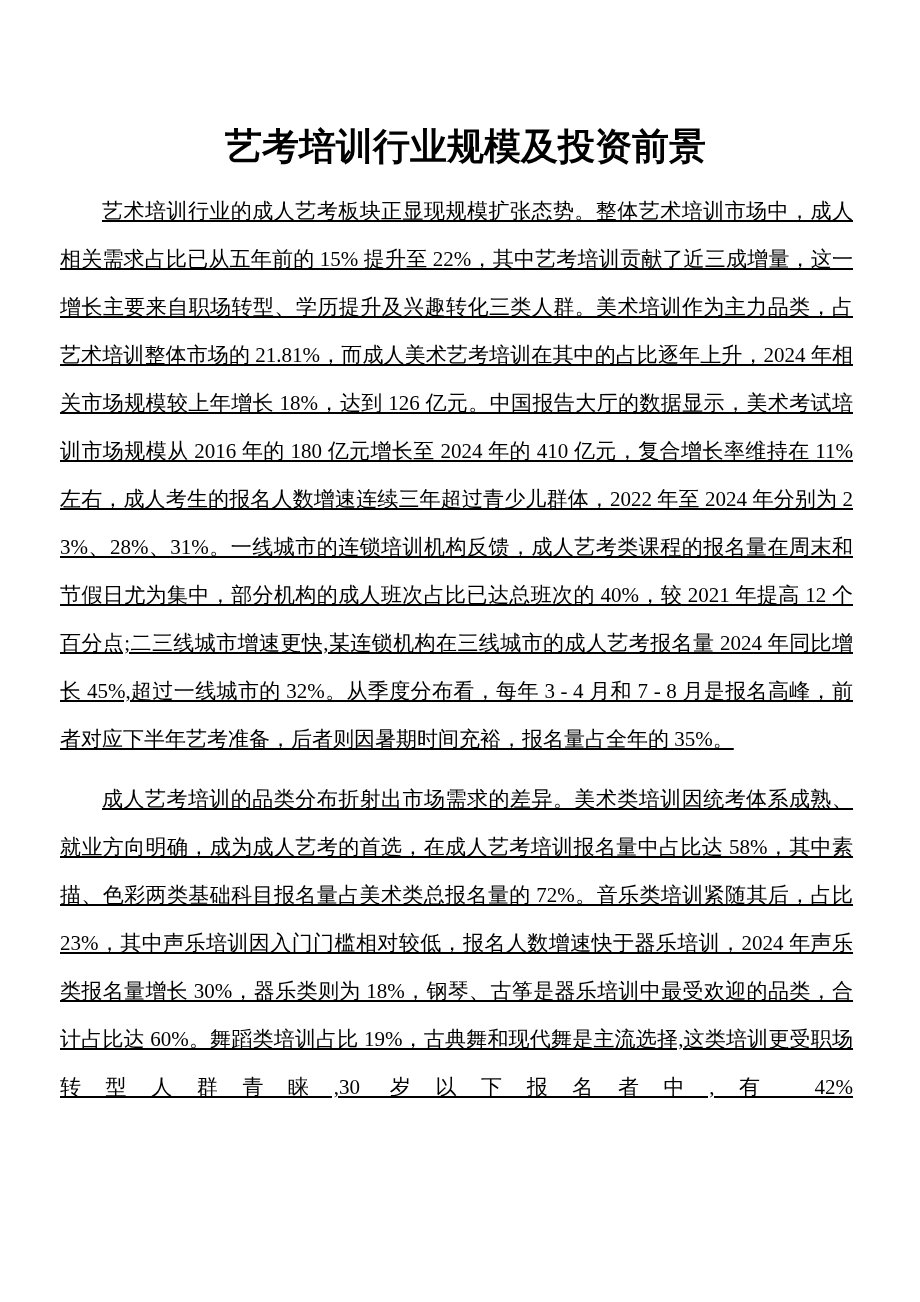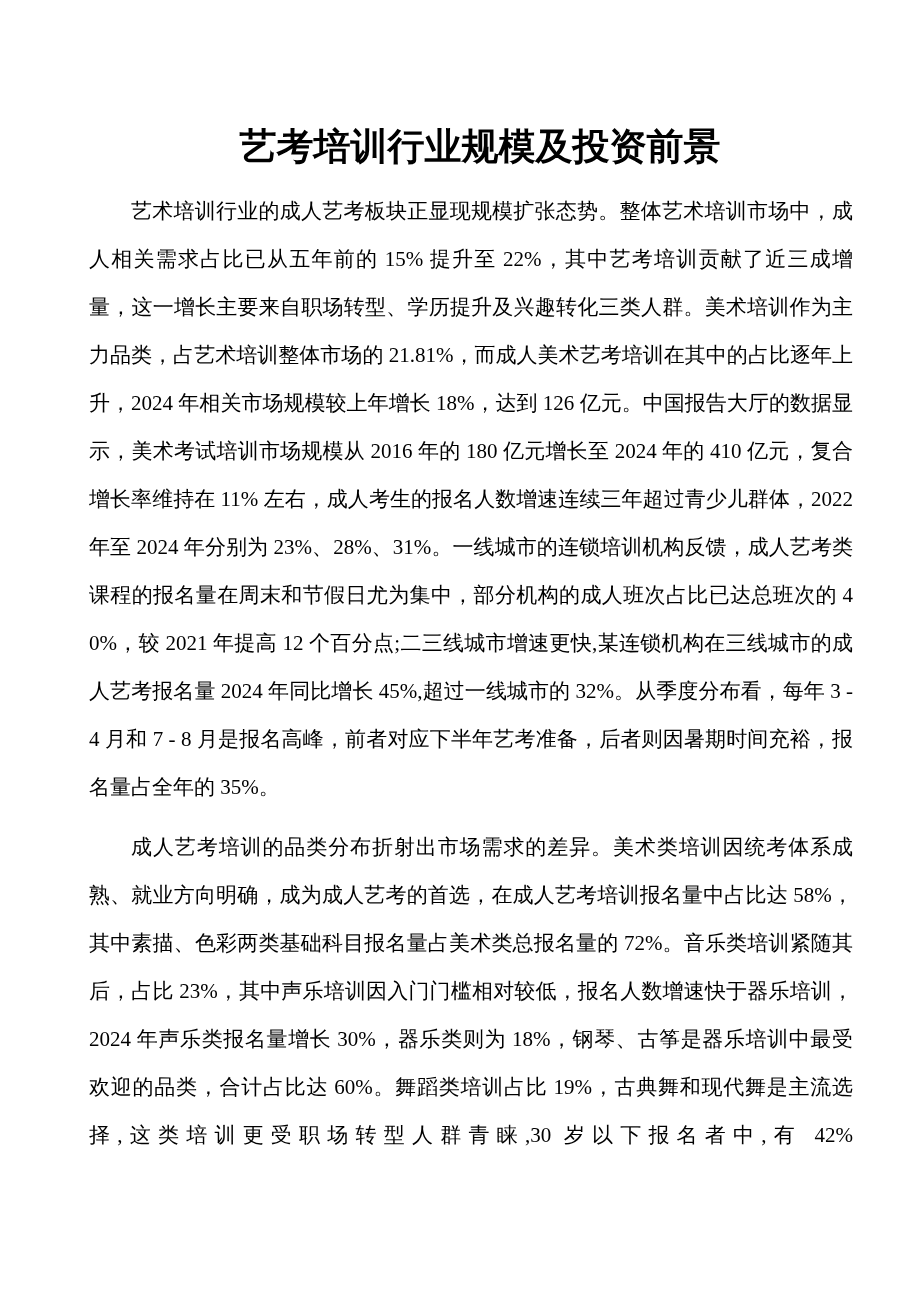--- a/index.html
+++ b/index.html
@@ -6,40 +6,41 @@
     margin: 0;
     padding: 0;
     background: #ffffff;
   }
   .page {
     position: relative;
     width: 920px;
     height: 1302px;
     background: #ffffff;
     box-sizing: border-box;
-    padding: 125px 67px 0 89px;
+    padding: 125px 67px 0 60px;
     overflow: hidden;
     color: #000000;
   }
   .doc-title {
     font-family: "Liberation Sans", "DejaVu Sans", sans-serif;
     font-weight: 900;
     font-size: 37px;
     line-height: 44px;
     text-align: center;
     letter-spacing: 0px;
     margin: 0 -18px 18px 0; 
     color: #000000;
     white-space: nowrap;
   }
   .doc-body {
     font-family: "Liberation Serif", "DejaVu Serif", serif;
     font-size: 21px;
     line-height: 48px;
     color: #000000;
+    text-decoration: underline;
   }
   .para {
     margin: 0 0 12px 0;
     text-align: justify;
     text-indent: 2em;
     word-break: break-all;
   }
   .para.continued {
     
     text-align-last: justify;

